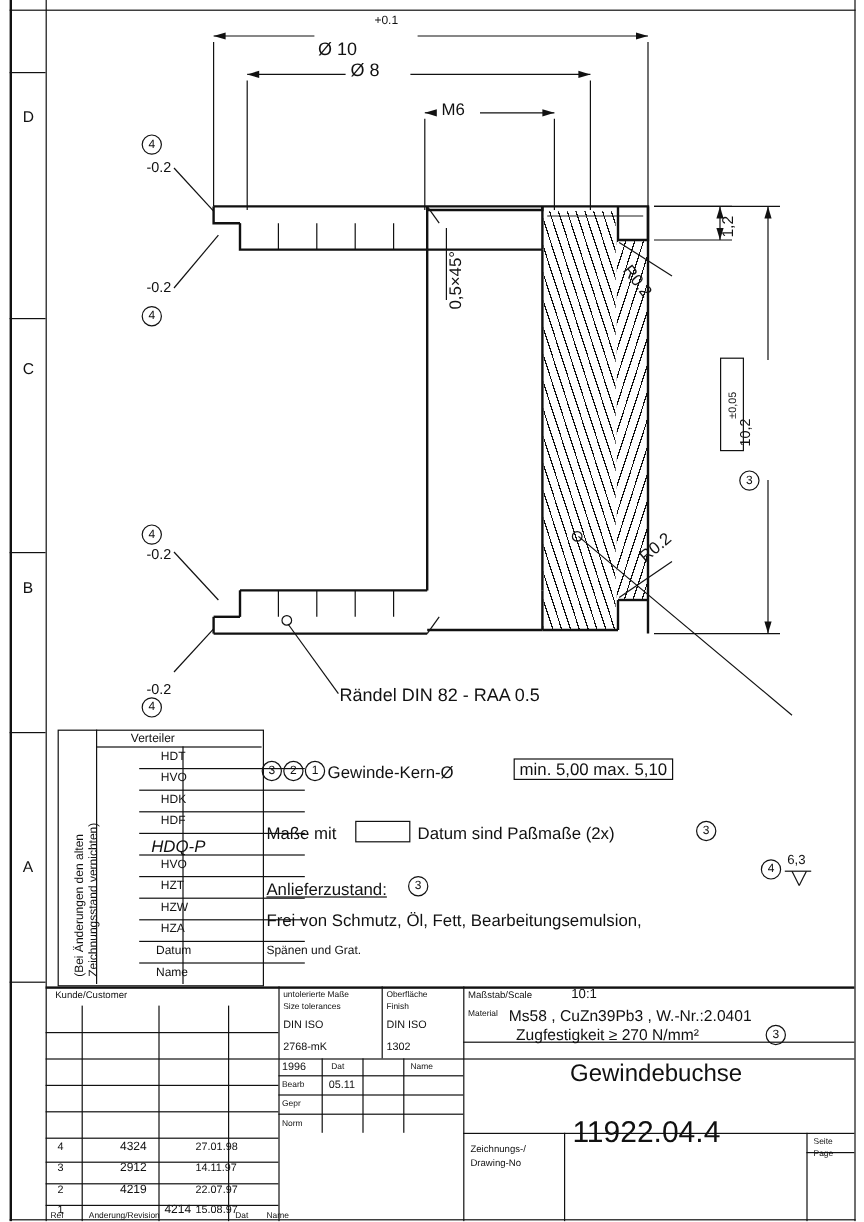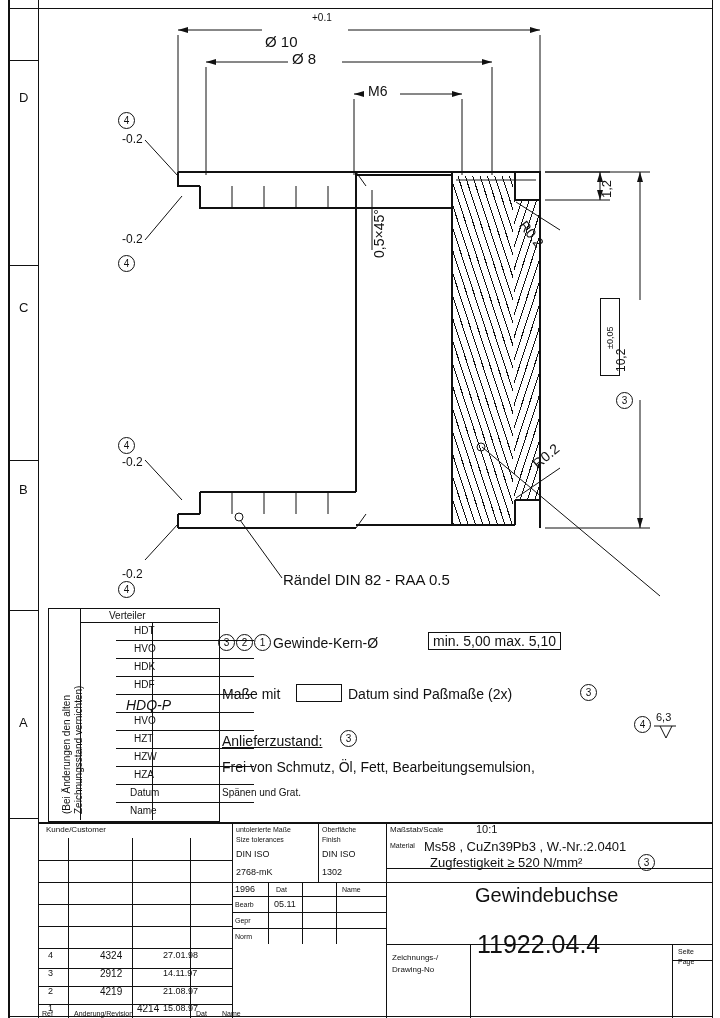--- a/index.html
+++ b/index.html
@@ -350,21 +350,21 @@
   <div class="txt" style="left:48px; top:951px; font-size:9px;">4</div>
   <div class="txt" style="left:100px; top:951px; font-size:10px;">4324</div>
   <div class="txt" style="left:163px; top:951px; font-size:9px;">27.01.98</div>
 
   <div class="txt" style="left:48px; top:969px; font-size:9px;">3</div>
   <div class="txt" style="left:100px; top:969px; font-size:10px;">2912</div>
   <div class="txt" style="left:163px; top:969px; font-size:9px;">14.11.97</div>
 
   <div class="txt" style="left:48px; top:987px; font-size:9px;">2</div>
   <div class="txt" style="left:100px; top:987px; font-size:10px;">4219</div>
-  <div class="txt" style="left:163px; top:987px; font-size:9px;">21.08.97</div>
+  <div class="txt" style="left:163px; top:987px; font-size:9px;">22.07.97</div>
 
   <div class="txt" style="left:48px; top:1004px; font-size:9px;">1</div>
   <div class="txt" style="left:100px; top:1004px; font-size:10px;margin-left:37px;">4214</div>
   <div class="txt" style="left:163px; top:1004px; font-size:9px;">15.08.97</div>
 
   <div class="txt" style="left:42px; top:1010px; font-size:7px;">Ref</div>
   <div class="txt" style="left:74px; top:1010px; font-size:7px;">Anderung/Revision</div>
   <div class="txt" style="left:196px; top:1010px; font-size:7px;">Dat</div>
   <div class="txt" style="left:222px; top:1010px; font-size:7px;">Name</div>
 
@@ -375,21 +375,21 @@
 
   <div class="txt" style="left:322px; top:826px; font-size:7px;">Oberfläche</div>
   <div class="txt" style="left:322px; top:836px; font-size:7px;">Finish</div>
   <div class="txt" style="left:322px; top:850px; font-size:9px;">DIN ISO</div>
   <div class="txt" style="left:322px; top:868px; font-size:9px;">1302</div>
 
   <div class="txt" style="left:390px; top:826px; font-size:8px;">Maßstab/Scale</div>
   <div class="txt" style="left:476px; top:824px; font-size:11px;">10:1</div>
   <div class="txt" style="left:390px; top:842px; font-size:7px;">Material</div>
   <div class="txt" style="left:424px; top:840px; font-size:13px;">Ms58 , CuZn39Pb3 , W.-Nr.:2.0401</div>
-  <div class="txt" style="left:430px; top:856px; font-size:13px;">Zugfestigkeit ≥ 520 N/mm²</div>
+  <div class="txt" style="left:430px; top:856px; font-size:13px;">Zugfestigkeit ≥ 270 N/mm²</div>
   <div class="circnum" style="left:638px; top:854px;">3</div>
 
   <div class="abs" style="left:232px; top:882px; width:154px; height:62px;">
     <div class="ln h1" style="left:0; top:14px; width:154px;"></div>
     <div class="ln h1" style="left:0; top:30px; width:154px;"></div>
     <div class="ln h1" style="left:0; top:46px; width:154px;"></div>
     <div class="ln v1" style="left:36px; top:0; height:62px;"></div>
     <div class="ln v1" style="left:70px; top:0; height:62px;"></div>
     <div class="ln v1" style="left:104px; top:0; height:62px;"></div>
 

